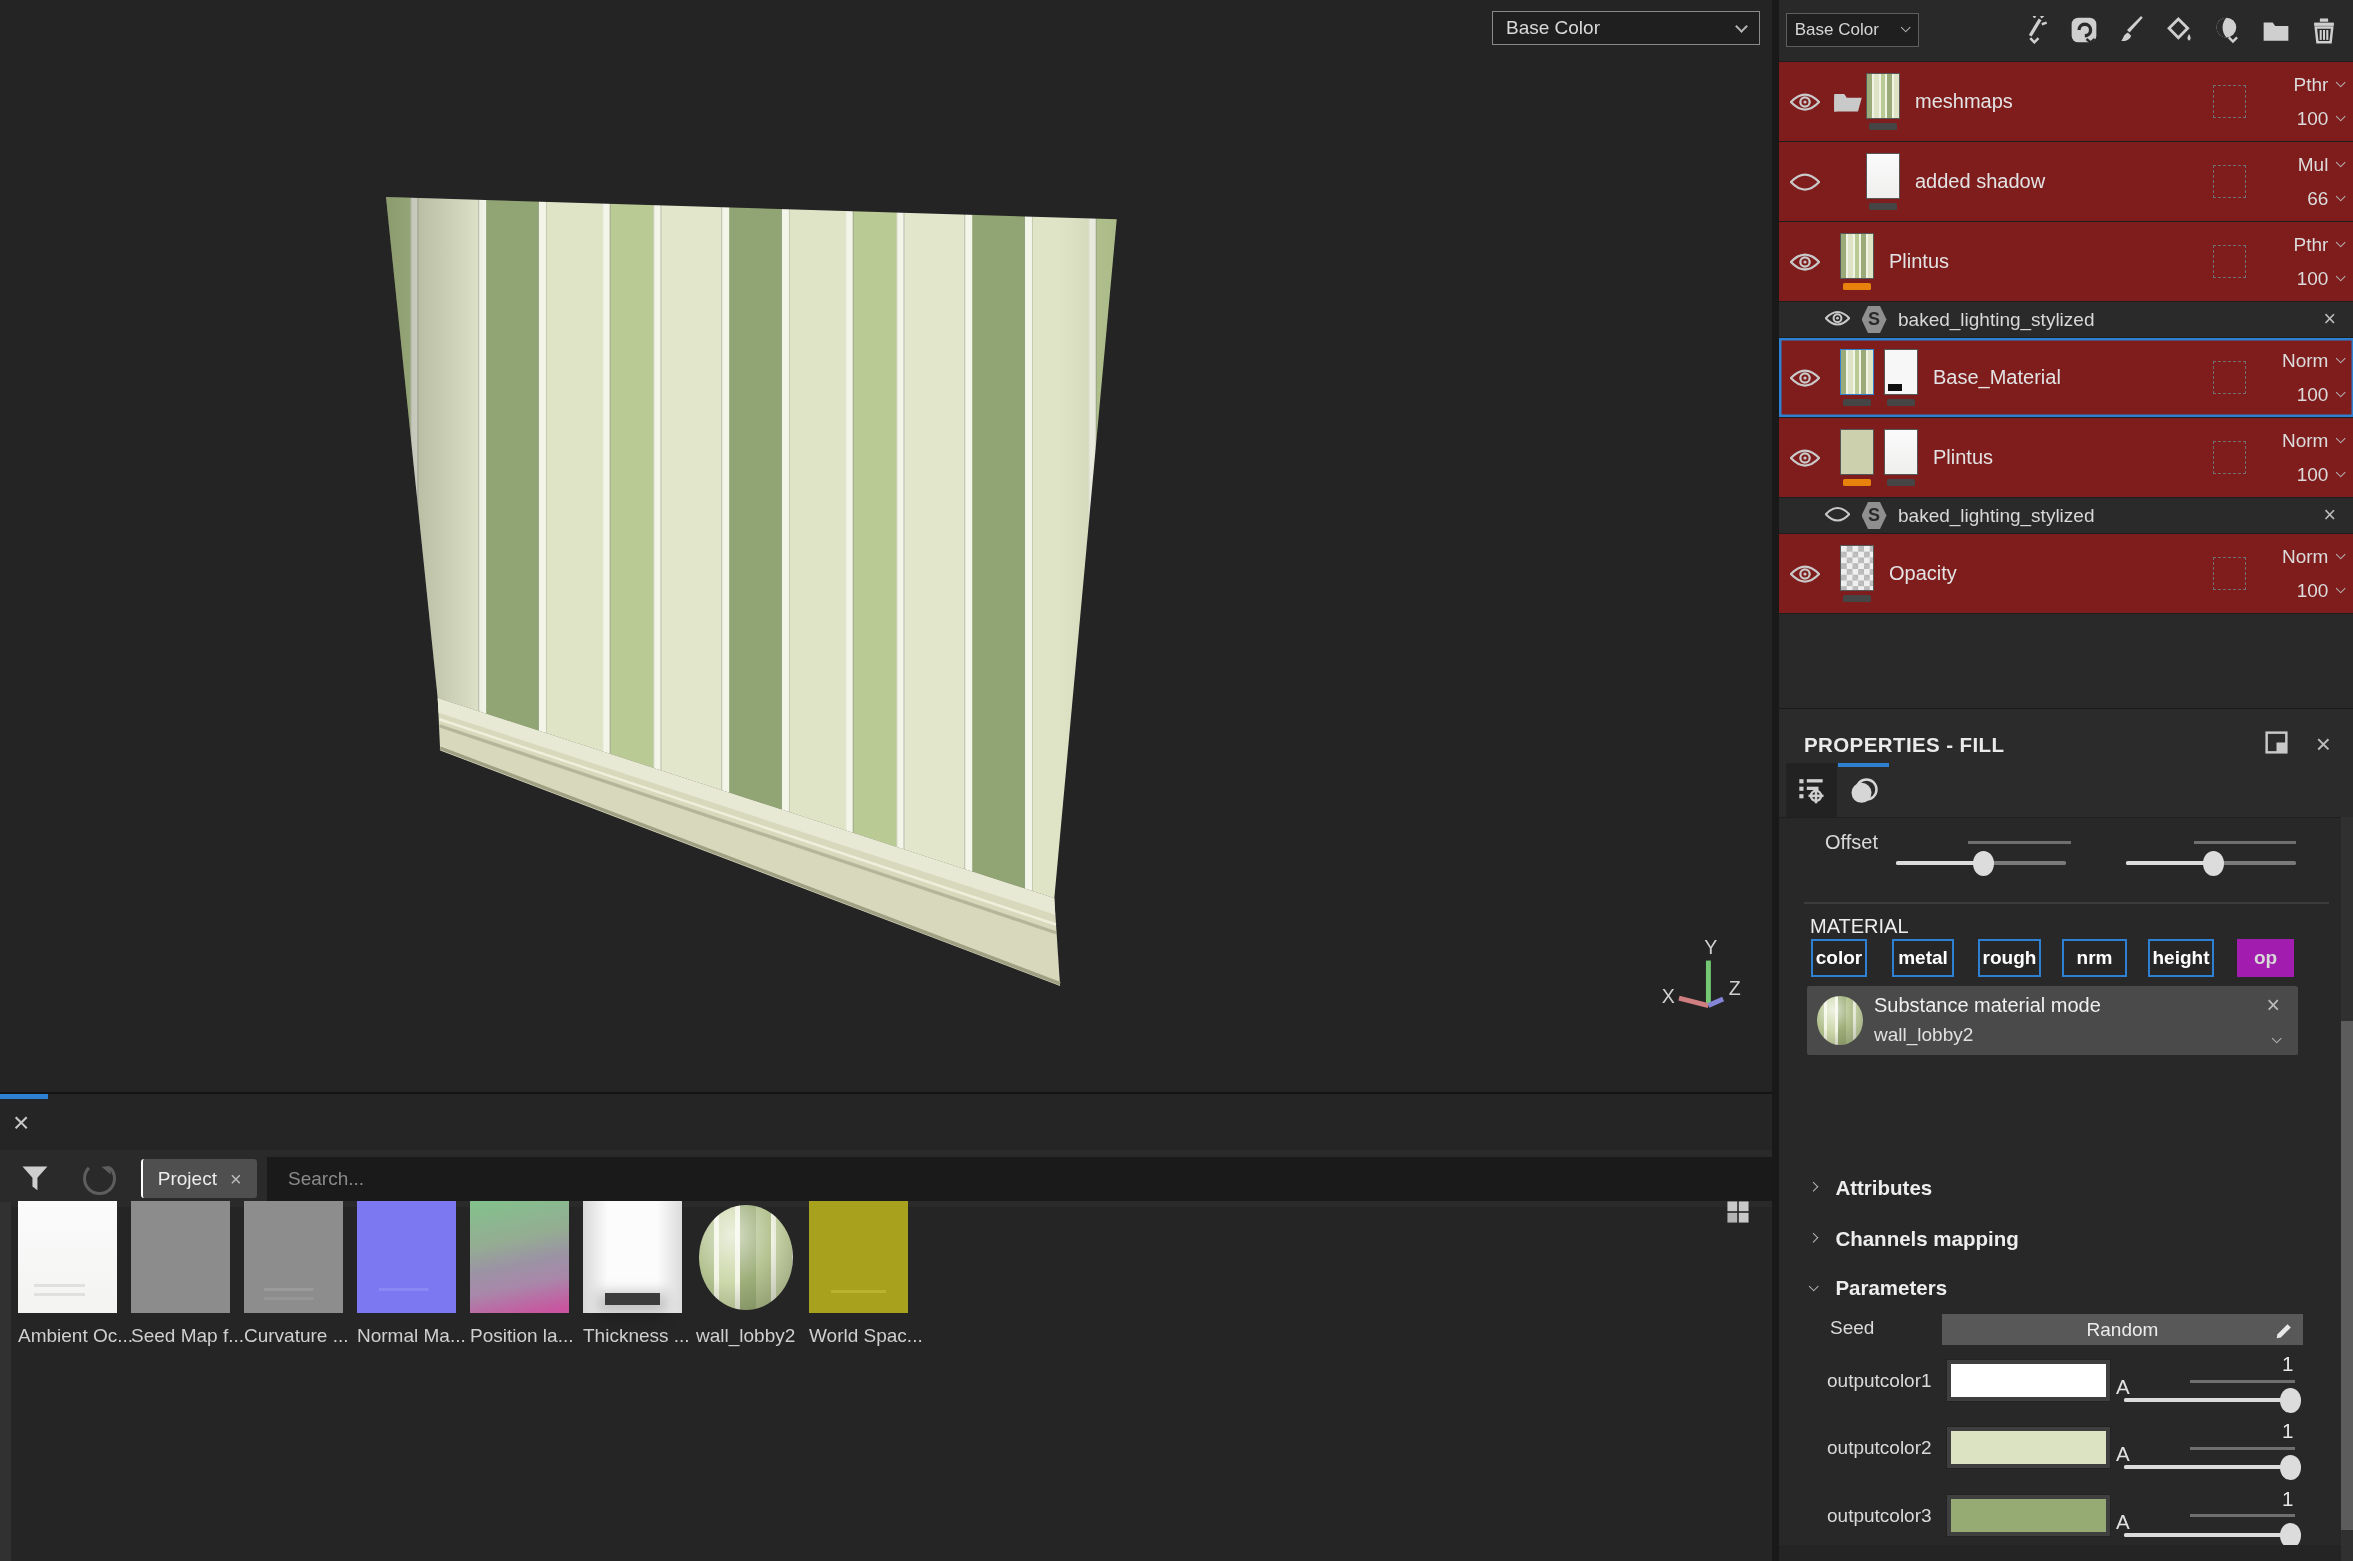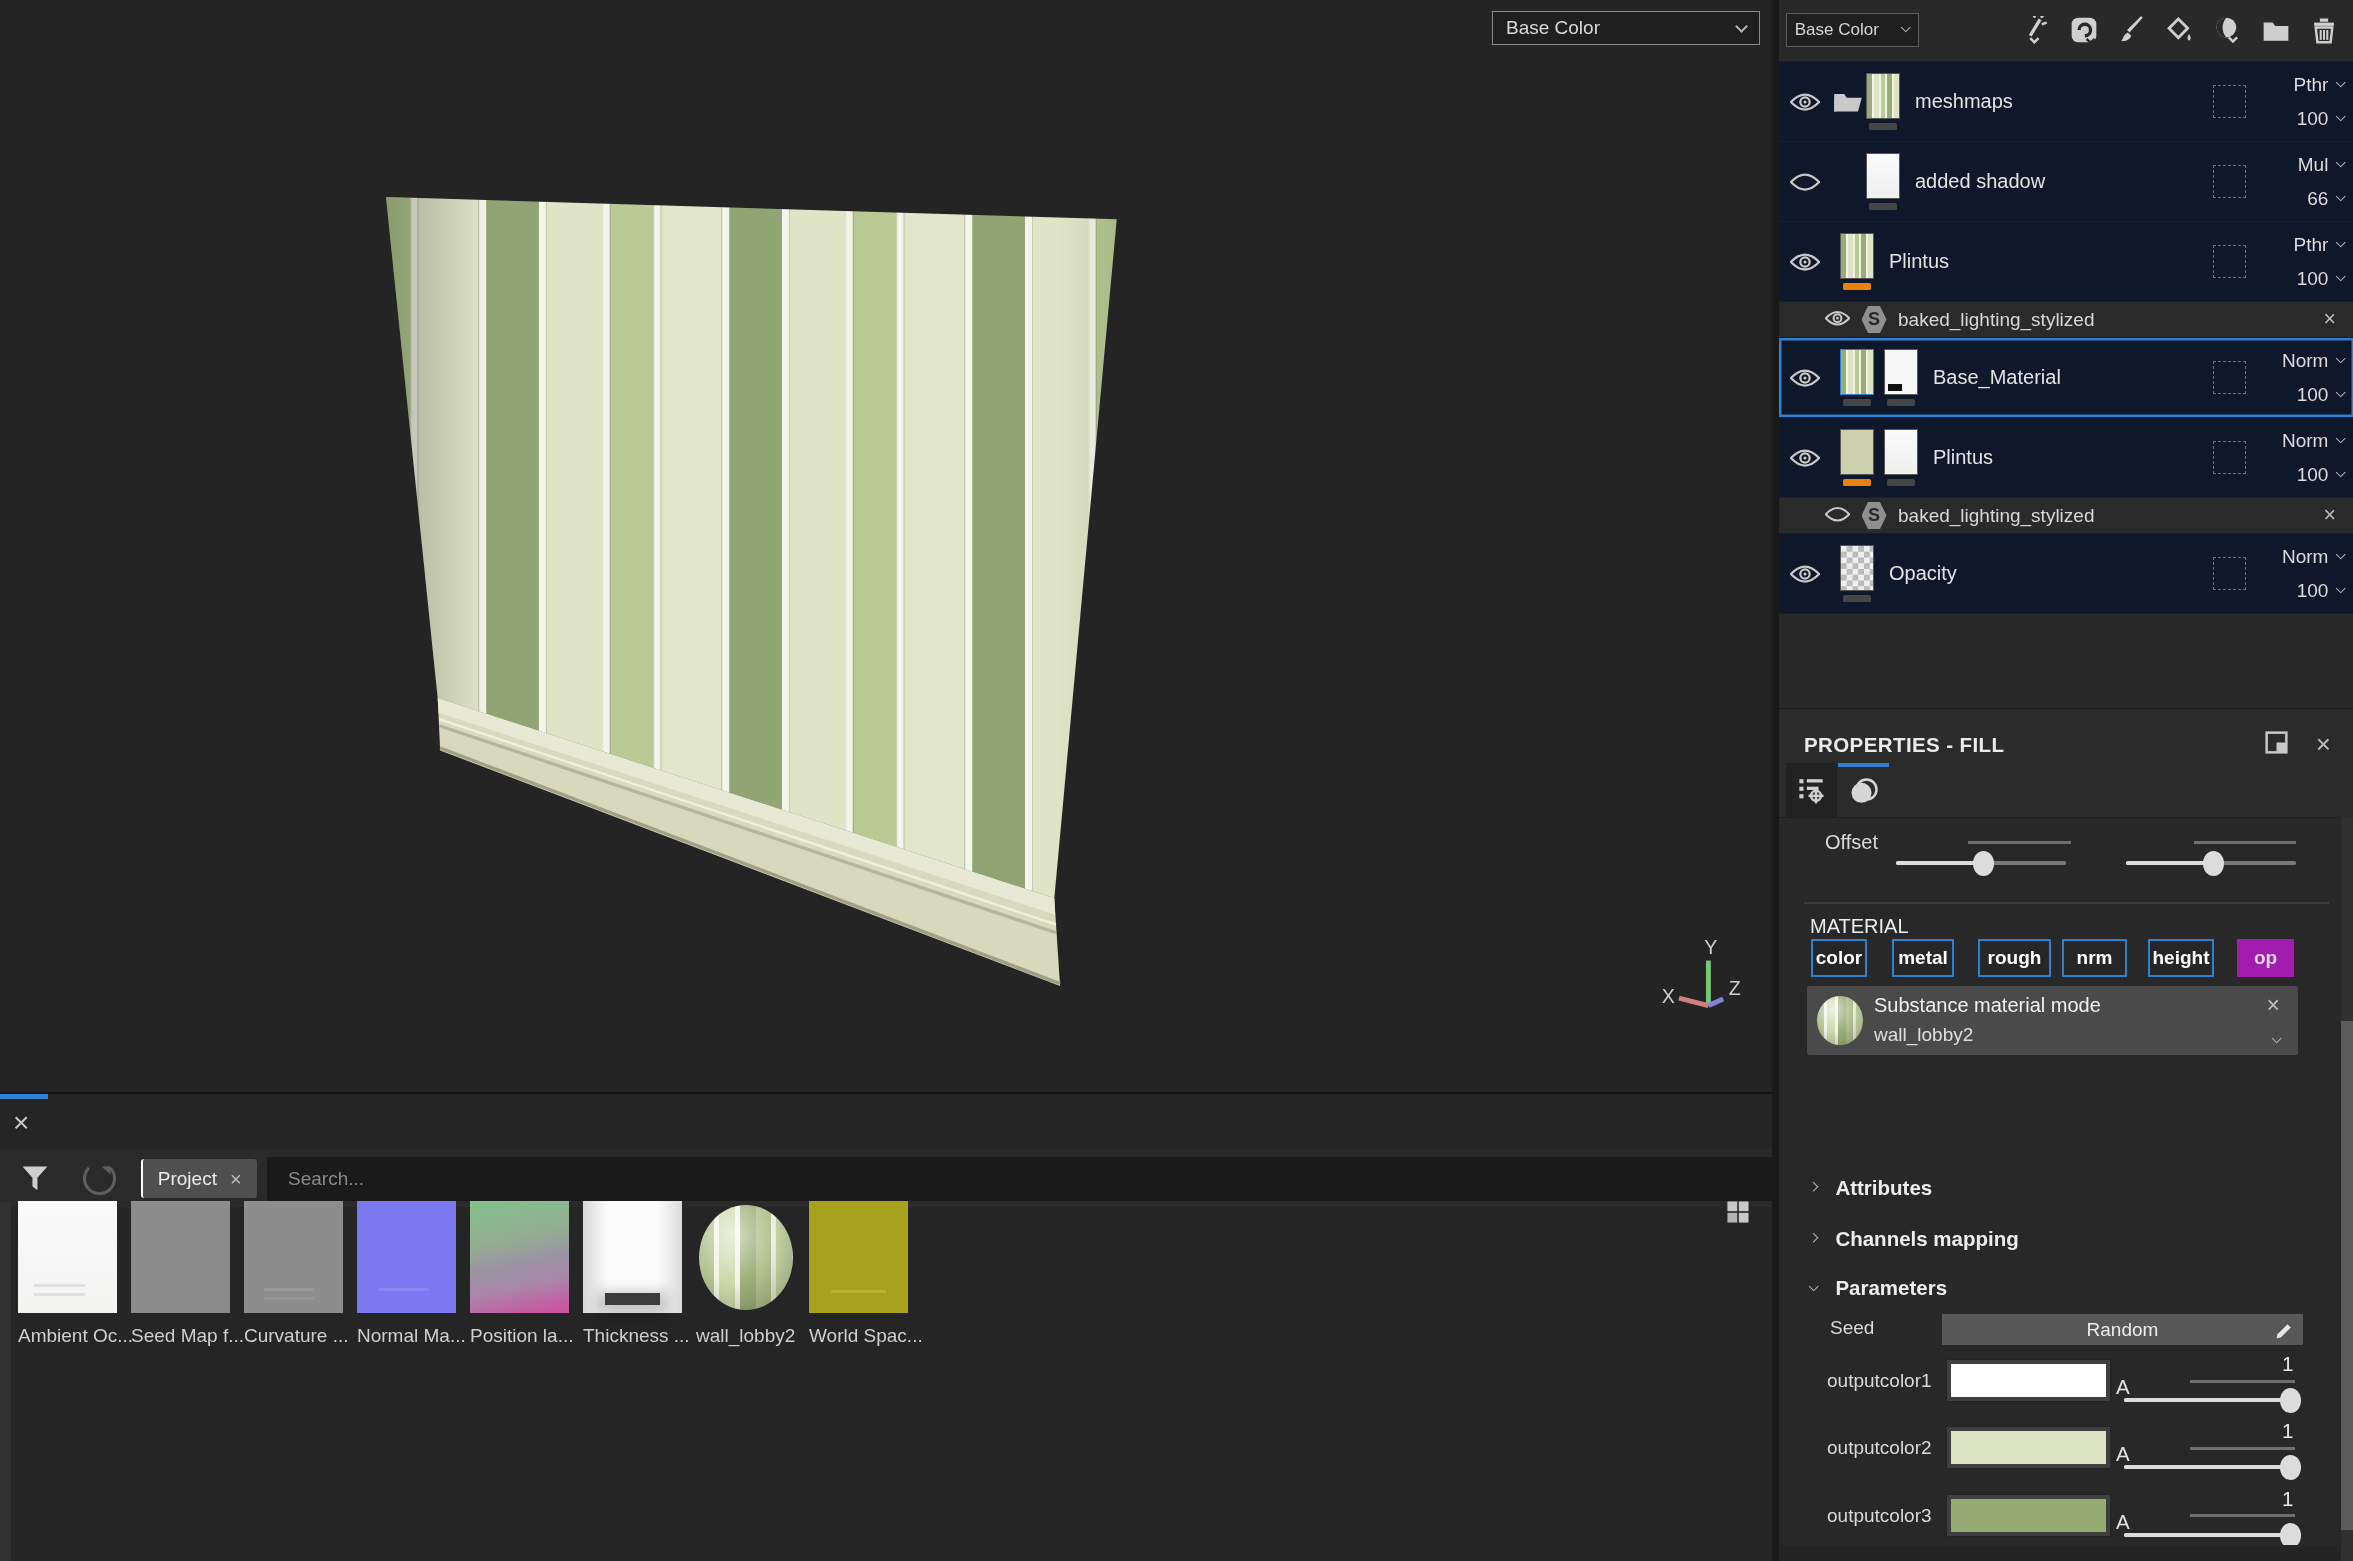--- a/index.html
+++ b/index.html
@@ -19,21 +19,21 @@
 
   
   .vdivider{position:absolute;left:1772px;top:0;width:6.6px;height:1561px;background:#191919}
   .rightpanel{position:absolute;left:1779px;top:0;width:575px;height:1561px;background:#292929}
   .layers-toolbar{position:absolute;left:0;top:0;width:575px;height:59px;display:flex;align-items:center}
   .bc-dropdown{margin-left:6.6px;width:133px;height:34px;background:#1f1f1f;border:0.8px solid #5d5d5d;display:flex;align-items:center;justify-content:space-between;padding:0 8.2px;font-size:17px;color:#d6d6d6;white-space:nowrap;overflow:hidden}
   .tools{margin-left:auto;display:flex;gap:18px;margin-right:15px;align-items:center}
   .tool{width:30px;height:30px;display:flex;align-items:center;justify-content:center}
 
   .layers-list{position:absolute;left:0;top:61px;width:575px}
-  .lrow{position:relative;height:80px;background:#0f172a;border-bottom:1.6px solid #1e1e1e;display:flex;align-items:center}
+  .lrow{position:relative;height:80px;background:#7f1d1d;border-bottom:1.6px solid #1e1e1e;display:flex;align-items:center}
   .lrow.selected{box-shadow:inset 0 0 0 2.5px var(--accent-blue)}
   .eyecell{width:51px;display:flex;justify-content:center;flex-shrink:0}
   .foldercell{width:36px;display:flex;justify-content:center;flex-shrink:0}
   .thumbwrap{display:flex;flex-direction:column;align-items:center;margin-right:10px;flex-shrink:0}
   .thumb{width:34px;height:46px;border:1.6px solid #565656}
   .selected .thumb.selthumb{border-color:var(--accent-blue)}
   .bar{margin-top:4.1px;width:28px;height:7.4px;background:#454545;border-radius:1.6px}
   .t-stripes{background:repeating-linear-gradient(90deg,#9aab79 0 5px,#f1f3e5 5px 6.6px,#dde3c4 6.6px 12.3px,#f1f3e5 12.3px 14px,#b9ca94 14px 18px,#f1f3e5 18px 20px)}
   .t-white{background:linear-gradient(180deg,#fbfbfb,#efefee)}
   .t-plain{background:#cdd0ad}
@@ -461,21 +461,21 @@
       <span class="trackA" style="left:347px;top:43px;width:90px"></span>
       <span class="trackB" style="left:437px;top:43px;width:80px"></span>
       <span class="knob" style="left:424px;top:33px"></span>
 
       <span class="divider" style="left:25px;right:25px;top:84px"></span>
 
       <span class="abs" style="left:31px;top:97px;font-size:20px;font-weight:normal;color:#ededed">MATERIAL</span>
 
       <div class="chbtn" style="left:32px;top:121px;width:56px">color</div>
       <div class="chbtn" style="left:113px;top:121px;width:62px">metal</div>
-      <div class="chbtn" style="left:199px;top:121px;width:73px">rough</div>
+      <div class="chbtn" style="left:199px;top:121px;width:63px">rough</div>
       <div class="chbtn" style="left:283px;top:121px;width:65px">nrm</div>
       <div class="chbtn" style="left:369px;top:121px;width:66px">height</div>
       <div class="chbtn inactive" style="left:458px;top:121px;width:57px">op</div>
 
       <div class="subblock" style="top:168px">
         <span class="subsphere"></span>
         <span class="sub-title">Substance material mode</span>
         <span class="sub-name">wall_lobby2</span>
         <span class="xmark" style="position:absolute;right:18px;top:8.2px">×</span>
         <span class="chev sm" style="position:absolute;right:18px;bottom:13px"></span>

